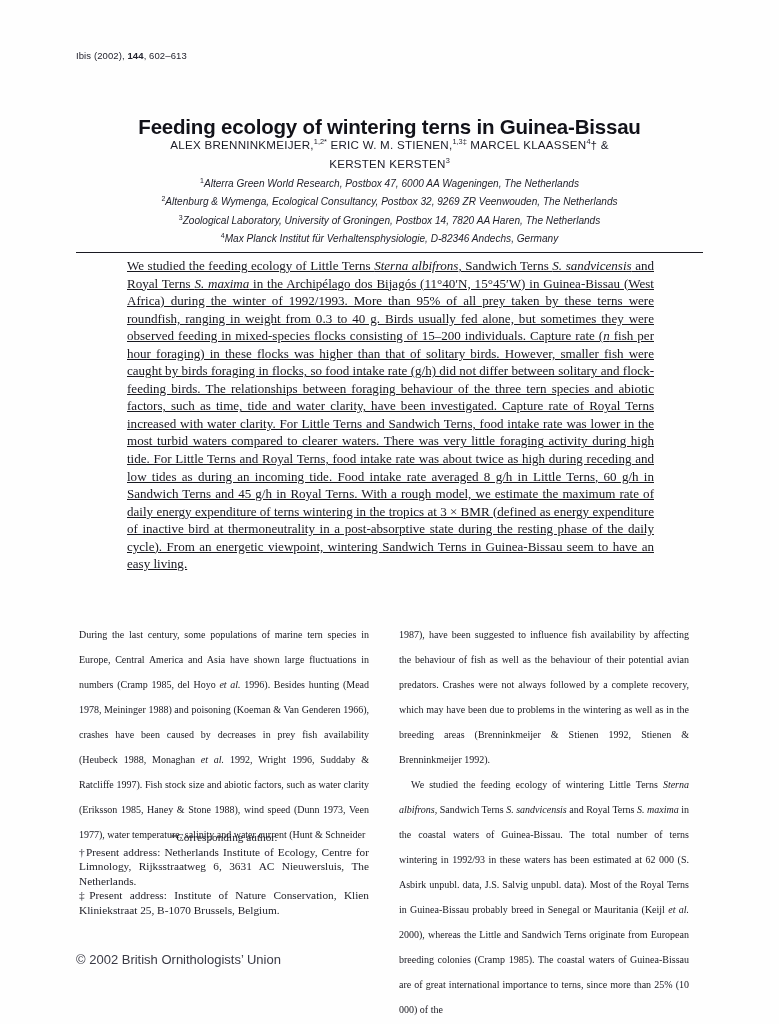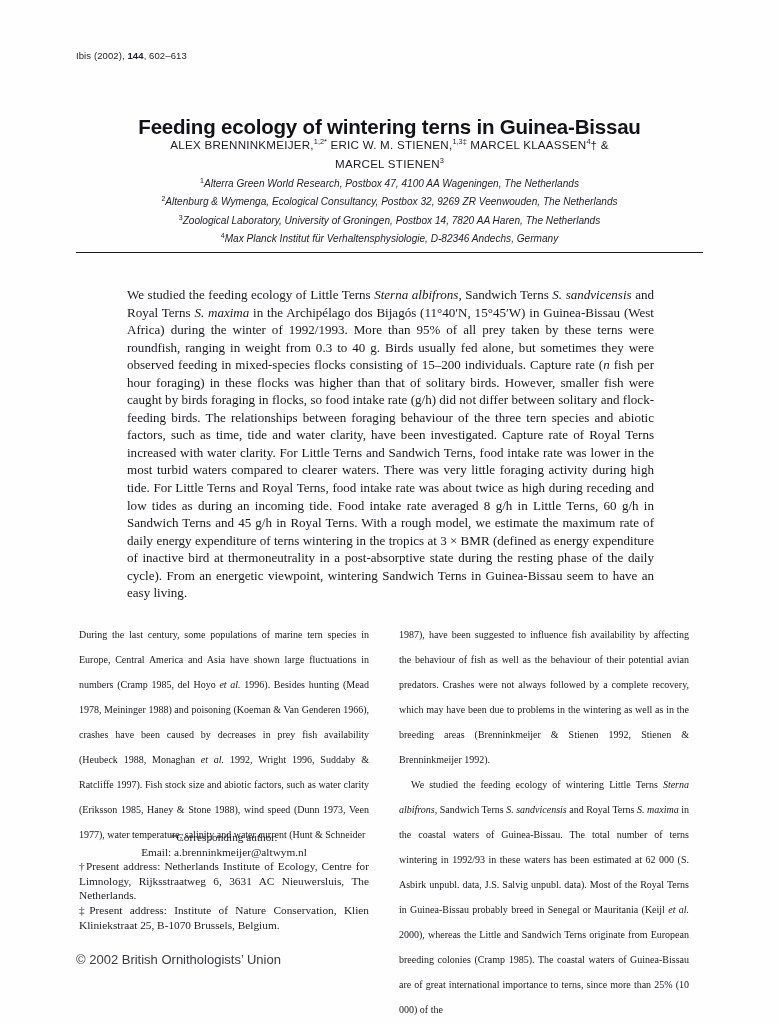--- a/index.html
+++ b/index.html
@@ -98,29 +98,30 @@
     top: 252px;
     width: 627px;
     height: 1.4px;
     background: #1a1a22;
   }
 
   
   .abstract {
     position: absolute;
     left: 127px;
-    top: 286px;
+    top: 257px;
     width: 527px;
     font-family: "Liberation Serif", serif;
     font-size: 13.05px;
     line-height: 17.55px;
     text-align: justify;
     text-justify: inter-word;
     color: #17171f;
     hyphens: manual;
+    text-decoration: underline;
   }
   .abstract i { font-style: italic; }
 
   
   .col {
     position: absolute;
     top: 622px;
     width: 290px;
     font-family: "Liberation Serif", serif;
     font-size: 10px;
@@ -165,44 +166,43 @@
 </style>
 </head>
 <body>
 
 <div class="page">
 
   <div class="running-head"><span class="jrnl">Ibis</span><span> (2002), </span><span class="vol">144</span><span>, 602–613</span></div>
 
   <h1 class="title">Feeding ecology of wintering terns in Guinea-Bissau</h1>
 
-  <div class="authors"><span>ALEX BRENNINKMEIJER,</span><sup>1,2*</sup><span> ERIC W. M. STIENEN,</span><sup>1,3‡</sup><span> MARCEL KLAASSEN</span><sup>4</sup><span>† &amp;</span><br><span>MARCEL STIENEN</span><sup>3</sup></div>
+  <div class="authors"><span>ALEX BRENNINKMEIJER,</span><sup>1,2*</sup><span> ERIC W. M. STIENEN,</span><sup>1,3‡</sup><span> MARCEL KLAASSEN</span><sup>4</sup><span>† &amp;</span><br><span>KERSTEN KERSTEN</span><sup>3</sup></div>
 
   <div class="affiliations">
-    <div><sup>1</sup><span>Alterra Green World Research, Postbox 47, 4100 AA Wageningen, The Netherlands</span></div>
+    <div><sup>1</sup><span>Alterra Green World Research, Postbox 47, 6000 AA Wageningen, The Netherlands</span></div>
     <div><sup>2</sup><span>Altenburg &amp; Wymenga, Ecological Consultancy, Postbox 32, 9269 ZR Veenwouden, The Netherlands</span></div>
     <div><sup>3</sup><span>Zoological Laboratory, University of Groningen, Postbox 14, 7820 AA Haren, The Netherlands</span></div>
     <div><sup>4</sup><span>Max Planck Institut für Verhaltensphysiologie, D-82346 Andechs, Germany</span></div>
   </div>
 
   <div class="head-rule"></div>
 
   <div class="abstract"><span>We studied the feeding ecology of Little Terns </span><i>Sterna albifrons</i><span>, Sandwich Terns </span><i>S. sandvicensis</i><span> and Royal Terns </span><i>S. maxima</i><span> in the Archipélago dos Bijagós (11°40′N, 15°45′W) in Guinea-Bissau (West Africa) during the winter of 1992/1993. More than 95% of all prey taken by these terns were roundfish, ranging in weight from 0.3 to 40 g. Birds usually fed alone, but sometimes they were observed feeding in mixed-species flocks consisting of 15–200 individuals. Capture rate (</span><i>n</i><span> fish per hour foraging) in these flocks was higher than that of solitary birds. However, smaller fish were caught by birds foraging in flocks, so food intake rate (g/h) did not differ between solitary and flock-feeding birds. The relationships between foraging behaviour of the three tern species and abiotic factors, such as time, tide and water clarity, have been investigated. Capture rate of Royal Terns increased with water clarity. For Little Terns and Sandwich Terns, food intake rate was lower in the most turbid waters compared to clearer waters. There was very little foraging activity during high tide. For Little Terns and Royal Terns, food intake rate was about twice as high during receding and low tides as during an incoming tide. Food intake rate averaged 8 g/h in Little Terns, 60 g/h in Sandwich Terns and 45 g/h in Royal Terns. With a rough model, we estimate the maximum rate of daily energy expenditure of terns wintering in the tropics at 3 × BMR (defined as energy expenditure of inactive bird at thermoneutrality in a post-absorptive state during the resting phase of the daily cycle). From an energetic viewpoint, wintering Sandwich Terns in Guinea-Bissau seem to have an easy living.</span></div>
 
   <div class="col col-left">
     <p><span>During the last century, some populations of marine tern species in Europe, Central America and Asia have shown large fluctuations in numbers (Cramp 1985, del Hoyo </span><i>et al.</i><span> 1996). Besides hunting (Mead 1978, Meininger 1988) and poisoning (Koeman &amp; Van Genderen 1966), crashes have been caused by decreases in prey fish availability (Heubeck 1988, Monaghan </span><i>et al.</i><span> 1992, Wright 1996, Suddaby &amp; Ratcliffe 1997). Fish stock size and abiotic factors, such as water clarity (Eriksson 1985, Haney &amp; Stone 1988), wind speed (Dunn 1973, Veen 1977), water temperature, salinity and water current (Hunt &amp; Schneider</span></p>
   </div>
 
   <div class="col col-right">
     <p>1987), have been suggested to influence fish availability by affecting the behaviour of fish as well as the behaviour of their potential avian predators. Crashes were not always followed by a complete recovery, which may have been due to problems in the wintering as well as in the breeding areas (Brenninkmeijer &amp; Stienen 1992, Stienen &amp; Brenninkmeijer 1992).</p>
     <p class="indent"><span>We studied the feeding ecology of wintering Little Terns </span><i>Sterna albifrons</i><span>, Sandwich Terns </span><i>S. sandvicensis</i><span> and Royal Terns </span><i>S. maxima</i><span> in the coastal waters of Guinea-Bissau. The total number of terns wintering in 1992/93 in these waters has been estimated at 62 000 (S. Asbirk unpubl. data, J.S. Salvig unpubl. data). Most of the Royal Terns in Guinea-Bissau probably breed in Senegal or Mauritania (Keijl </span><i>et al.</i><span> 2000), whereas the Little and Sandwich Terns originate from European breeding colonies (Cramp 1985). The coastal waters of Guinea-Bissau are of great international importance to terns, since more than 25% (10 000) of the</span></p>
   </div>
 
   <div class="footnotes">
     <p class="plain">*Corresponding author.</p>
-    <p class="plain">Email: a.brenninkmeijer@altwym.nl</p>
     <p>†Present address: Netherlands Institute of Ecology, Centre for Limnology, Rijksstraatweg 6, 3631 AC Nieuwersluis, The Netherlands.</p>
     <p>‡Present address: Institute of Nature Conservation, Klien Kliniekstraat 25, B-1070 Brussels, Belgium.</p>
   </div>
 
   <div class="copyright">© 2002 British Ornithologists’ Union</div>
 
 </div>
 
 </body></html>

